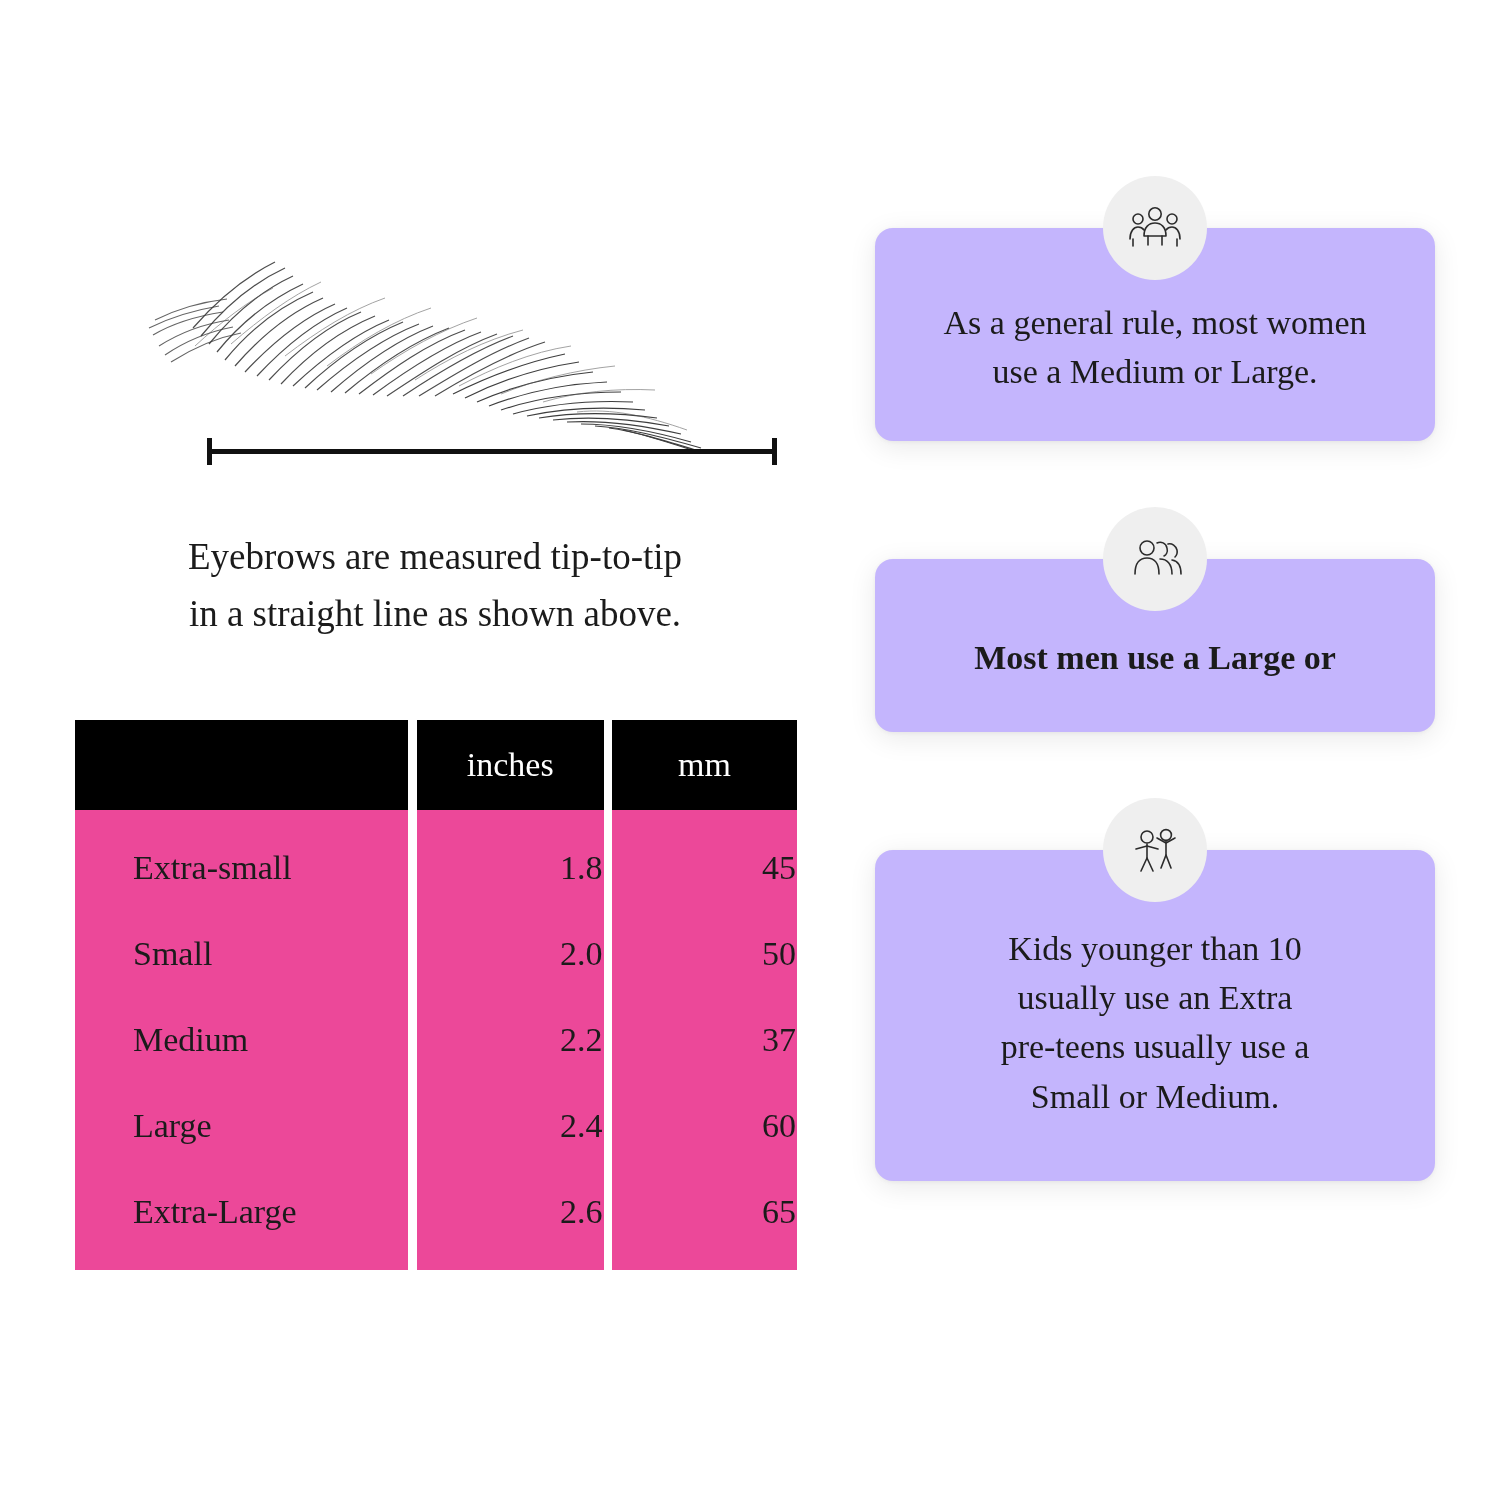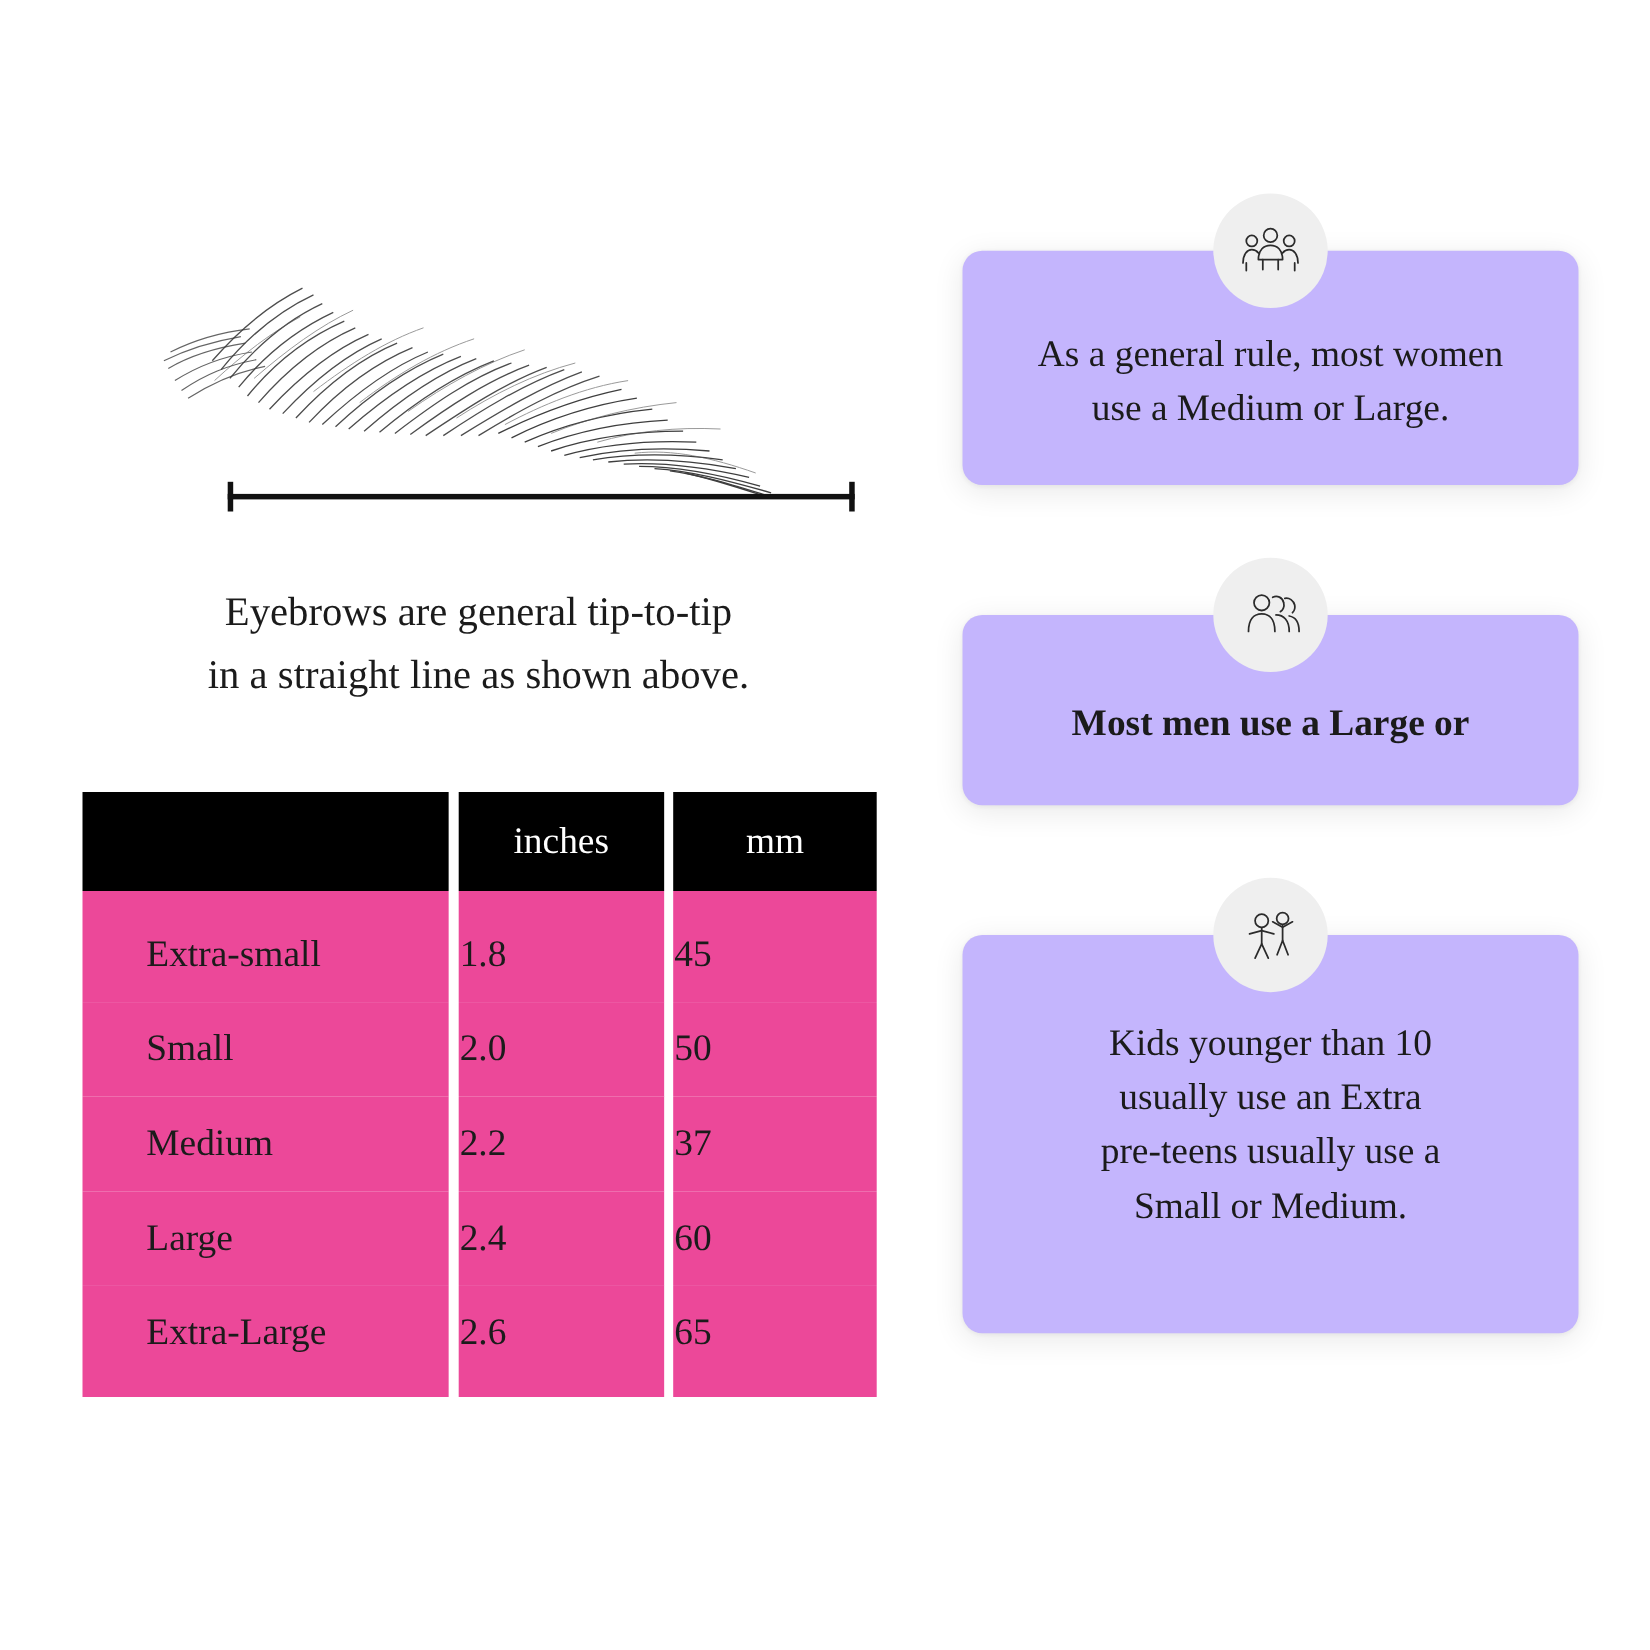--- a/index.html
+++ b/index.html
@@ -101,21 +101,21 @@
     font-size: 34px;
     height: 84px;
     vertical-align: middle;
     color: #1b1b1b;
   }
   .size-table td.name {
     text-align: left;
     padding-left: 58px;
   }
   .size-table td.num {
-    text-align: left;
+    text-align: right;
   }
   .col-gap {
     width: 9px;
     background: #ffffff !important;
     padding: 0;
   }
   .size-table tbody tr:first-child td { padding-top: 16px; }
   .size-table tbody tr:last-child td { padding-bottom: 16px; }
 
   
@@ -150,21 +150,21 @@
     border-radius: 50%;
     background: #efefef;
     display: flex;
     align-items: center;
     justify-content: center;
   }
   .icon-badge svg { display: block; }
 
   .card.card-1 { margin-top: 78px; }
   .card.card-2 { padding-top: 74px; padding-bottom: 50px; font-weight: bold; }
-  .card.card-3 { padding-top: 74px; padding-bottom: 91px; }
+  .card.card-3 { padding-top: 74px; padding-bottom: 60px; }
 </style>
 </head>
 <body>
 
 <div class="page">
 
   <div class="left-col">
 
     <div class="brow-figure">
       <svg class="brow-svg" width="640" height="300" viewBox="0 0 640 300">
@@ -234,21 +234,21 @@
       </svg>
 
       <div class="measure-bar">
         <div class="cap left"></div>
         <div class="line"></div>
         <div class="cap right"></div>
       </div>
     </div>
 
     <div class="caption">
-      <div>Eyebrows are general tip-to-tip</div>
+      <div>Eyebrows are measured tip-to-tip</div>
       <div>in a straight line as shown above.</div>
     </div>
   </div>
 
   <table class="size-table">
     <thead>
       <tr>
         <th class="blank"></th>
         <th class="col-gap"></th>
         <th class="c-in">inches</th>

